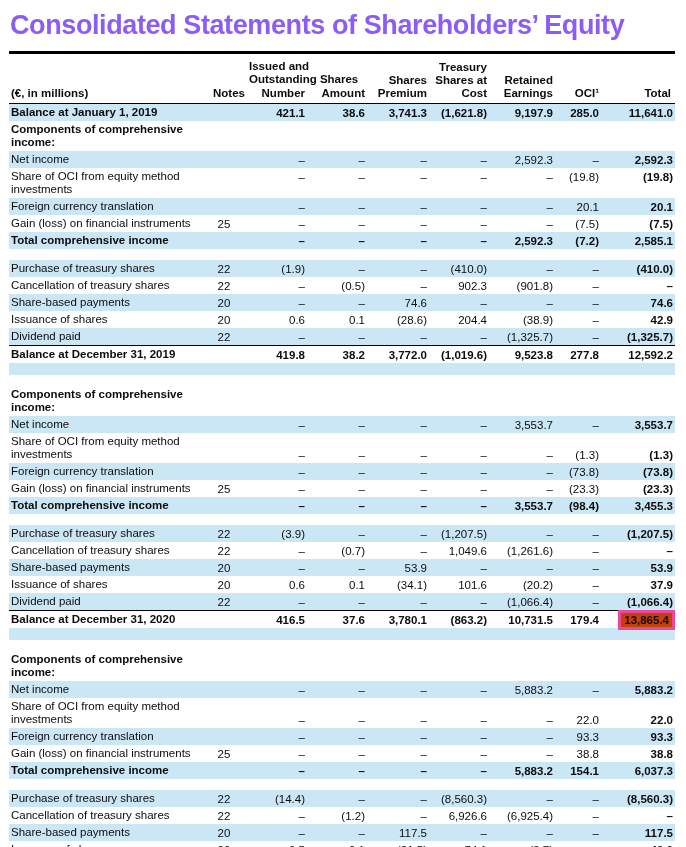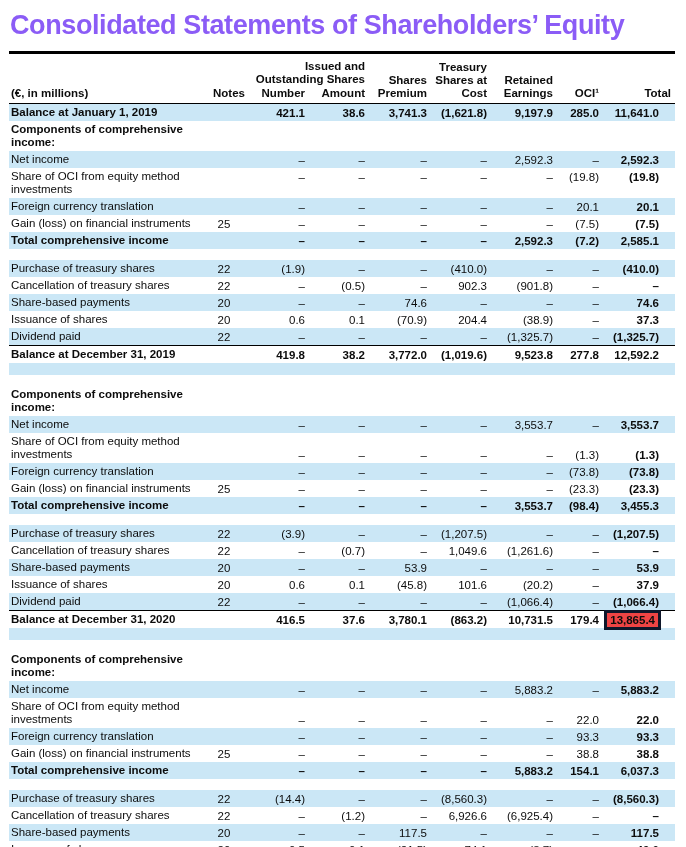--- a/index.html
+++ b/index.html
@@ -30,47 +30,47 @@
   col.c-total{width:72px;}
 
   thead th{
     font-weight:bold;vertical-align:bottom;text-align:right;
     padding:6px 4px 3px 0;border-bottom:1.5px solid #000;
     line-height:13px;font-size:11.5px;
   }
   thead th.h-label{text-align:left;padding-left:2px;}
   thead th.h-notes{text-align:center;padding-right:0;}
   thead th .ln{display:block;}
-  .grp-title{display:block;text-align:right;line-height:13px;}
+  .grp-title{display:block;text-align:left;line-height:13px;}
   .grp-cols{display:flex;}
   .grp-cols span{display:block;line-height:13px;padding-top:1px;}
   .grp-cols .gc-number{width:56px;text-align:right;}
   .grp-cols .gc-amount{flex:1;text-align:right;padding-right:0px;}
 
   tbody td{
     padding:1.5px 4px 1.5px 0;line-height:14px;
     text-align:right;vertical-align:middle;
     white-space:nowrap;overflow:visible;
   }
   tbody td:first-child{
     text-align:left;padding-left:2px;white-space:normal;line-height:13.5px;
   }
   tbody td:nth-child(2){text-align:center;padding-right:10px;}
-  tbody td:last-child{font-weight:bold;padding-right:16px;}
+  tbody td:last-child{font-weight:bold;padding-right:2px;}
   tr.blue td{background:#cbe7f6;}
   tr.white td{background:#ffffff;}
   tr.bold td{font-weight:bold;}
   tr.topline td{border-top:1.5px solid #000;}
   tr.v-top td{vertical-align:top;}
   tr.v-bottom td{vertical-align:bottom;}
   tr.v-bottom td:first-child{vertical-align:top;}
   tr.spacer_white td{height:11px;background:#fff;padding:0;}
   tr.spacer_blue td{height:12px;background:#cbe7f6;padding:0;}
   span.redbox{
-    display:inline-block;border:3px solid #0f172a;background:#ef4444;
+    display:inline-block;border:3px solid #ec4899;background:#c2410c;
     padding:0 3px;margin:-3px -2px -4px 0;position:relative;z-index:2;
   }
 </style>
 </head>
 <body>
 
 <div class="page">
   <h1 class="title">Consolidated Statements of Shareholders’ Equity</h1>
 
   <table class="equity">
@@ -234,25 +234,25 @@
           <td>–</td>
           <td>–</td>
           <td>–</td>
           <td>74.6</td>
         </tr>
         <tr class="white">
           <td>Issuance of shares</td>
           <td>20</td>
           <td>0.6</td>
           <td>0.1</td>
-          <td>(70.9)</td>
+          <td>(28.6)</td>
           <td>204.4</td>
           <td>(38.9)</td>
           <td>–</td>
-          <td>37.3</td>
+          <td>42.9</td>
         </tr>
         <tr class="blue">
           <td>Dividend paid</td>
           <td>22</td>
           <td>–</td>
           <td>–</td>
           <td>–</td>
           <td>–</td>
           <td>(1,325.7)</td>
           <td>–</td>
@@ -375,21 +375,21 @@
           <td>–</td>
           <td>–</td>
           <td>–</td>
           <td>53.9</td>
         </tr>
         <tr class="white">
           <td>Issuance of shares</td>
           <td>20</td>
           <td>0.6</td>
           <td>0.1</td>
-          <td>(45.8)</td>
+          <td>(34.1)</td>
           <td>101.6</td>
           <td>(20.2)</td>
           <td>–</td>
           <td>37.9</td>
         </tr>
         <tr class="blue">
           <td>Dividend paid</td>
           <td>22</td>
           <td>–</td>
           <td>–</td>

